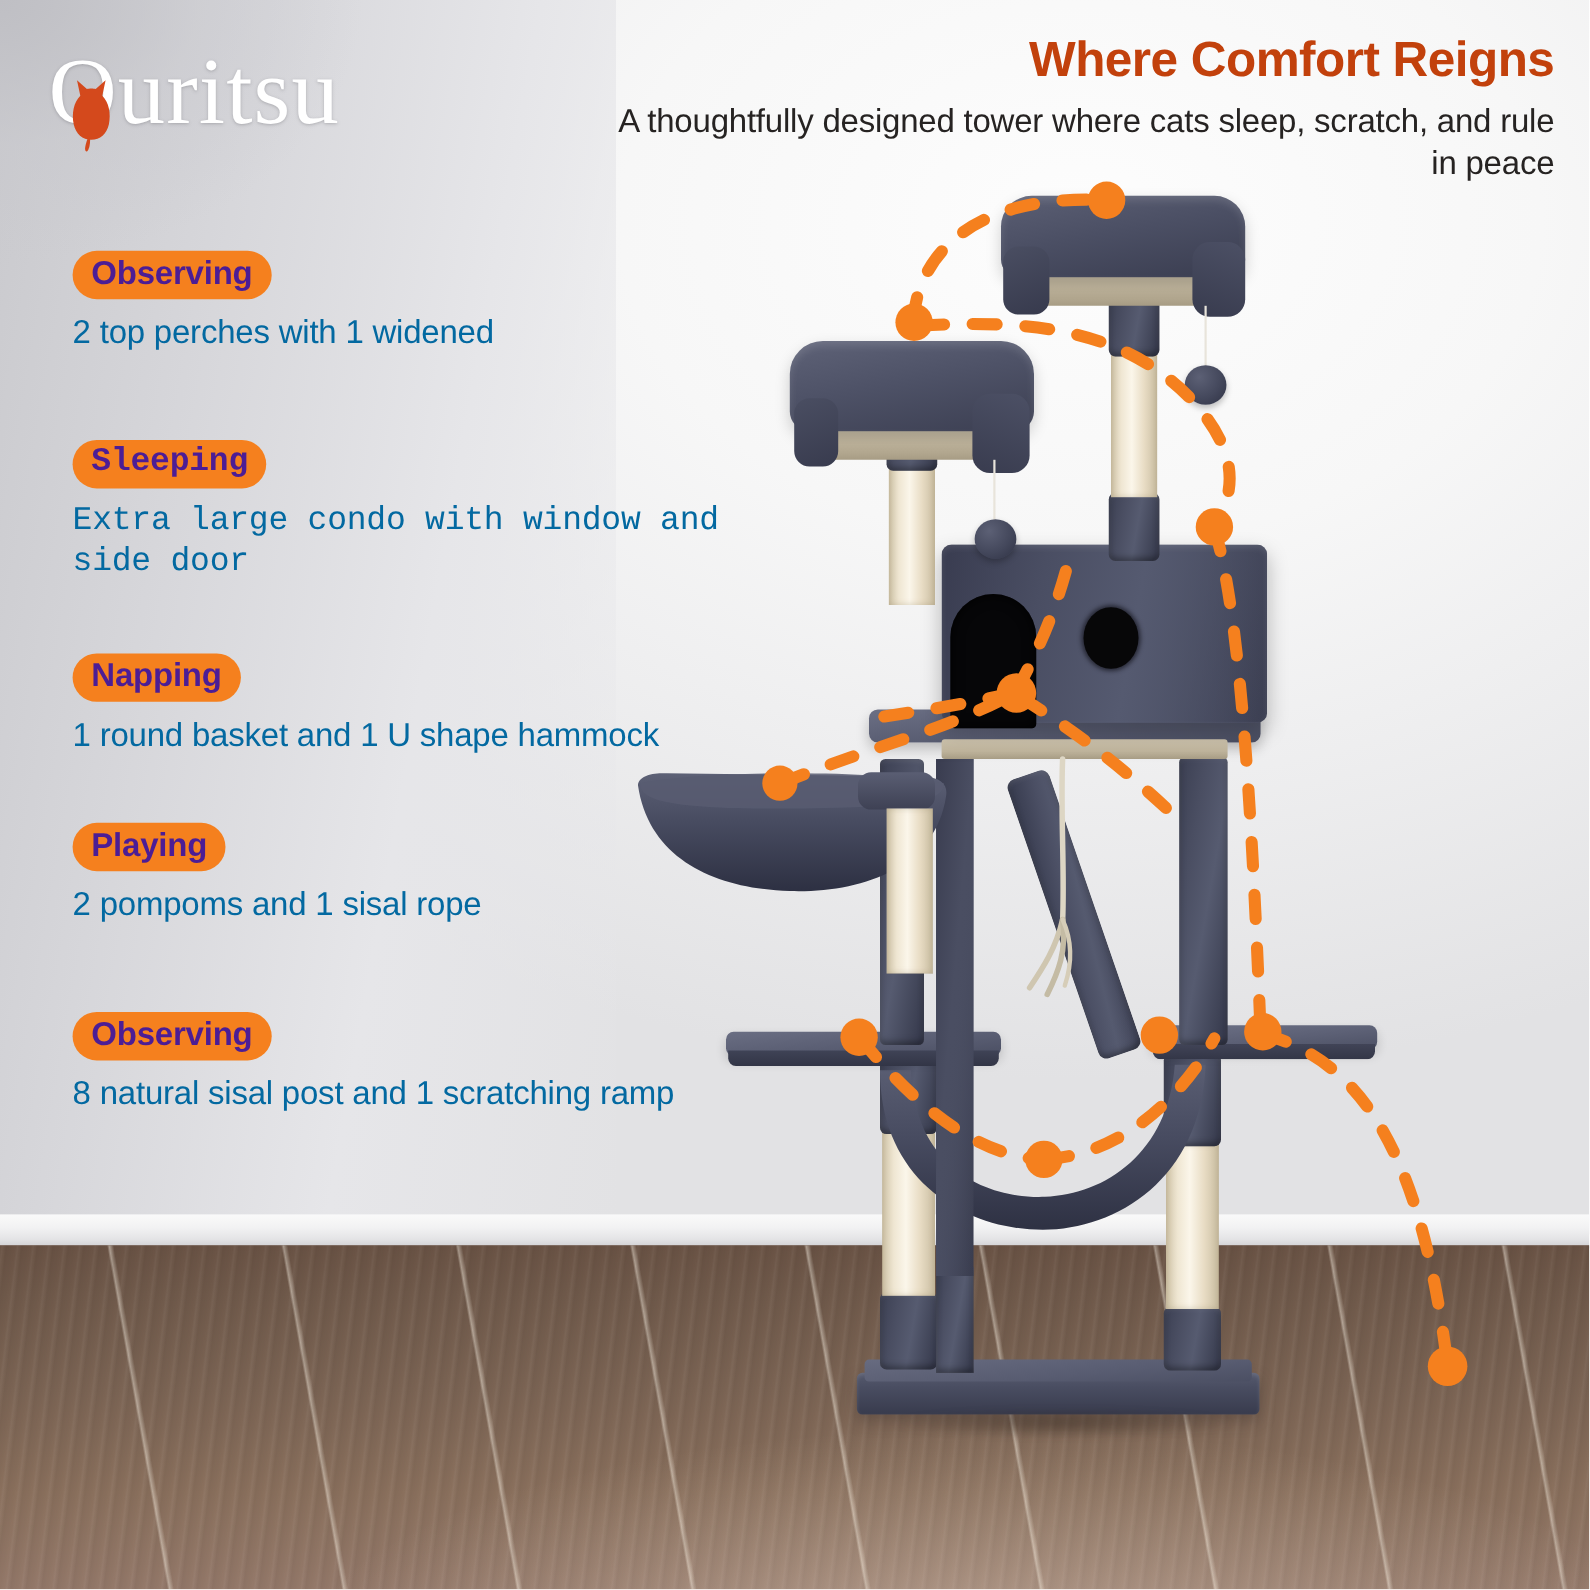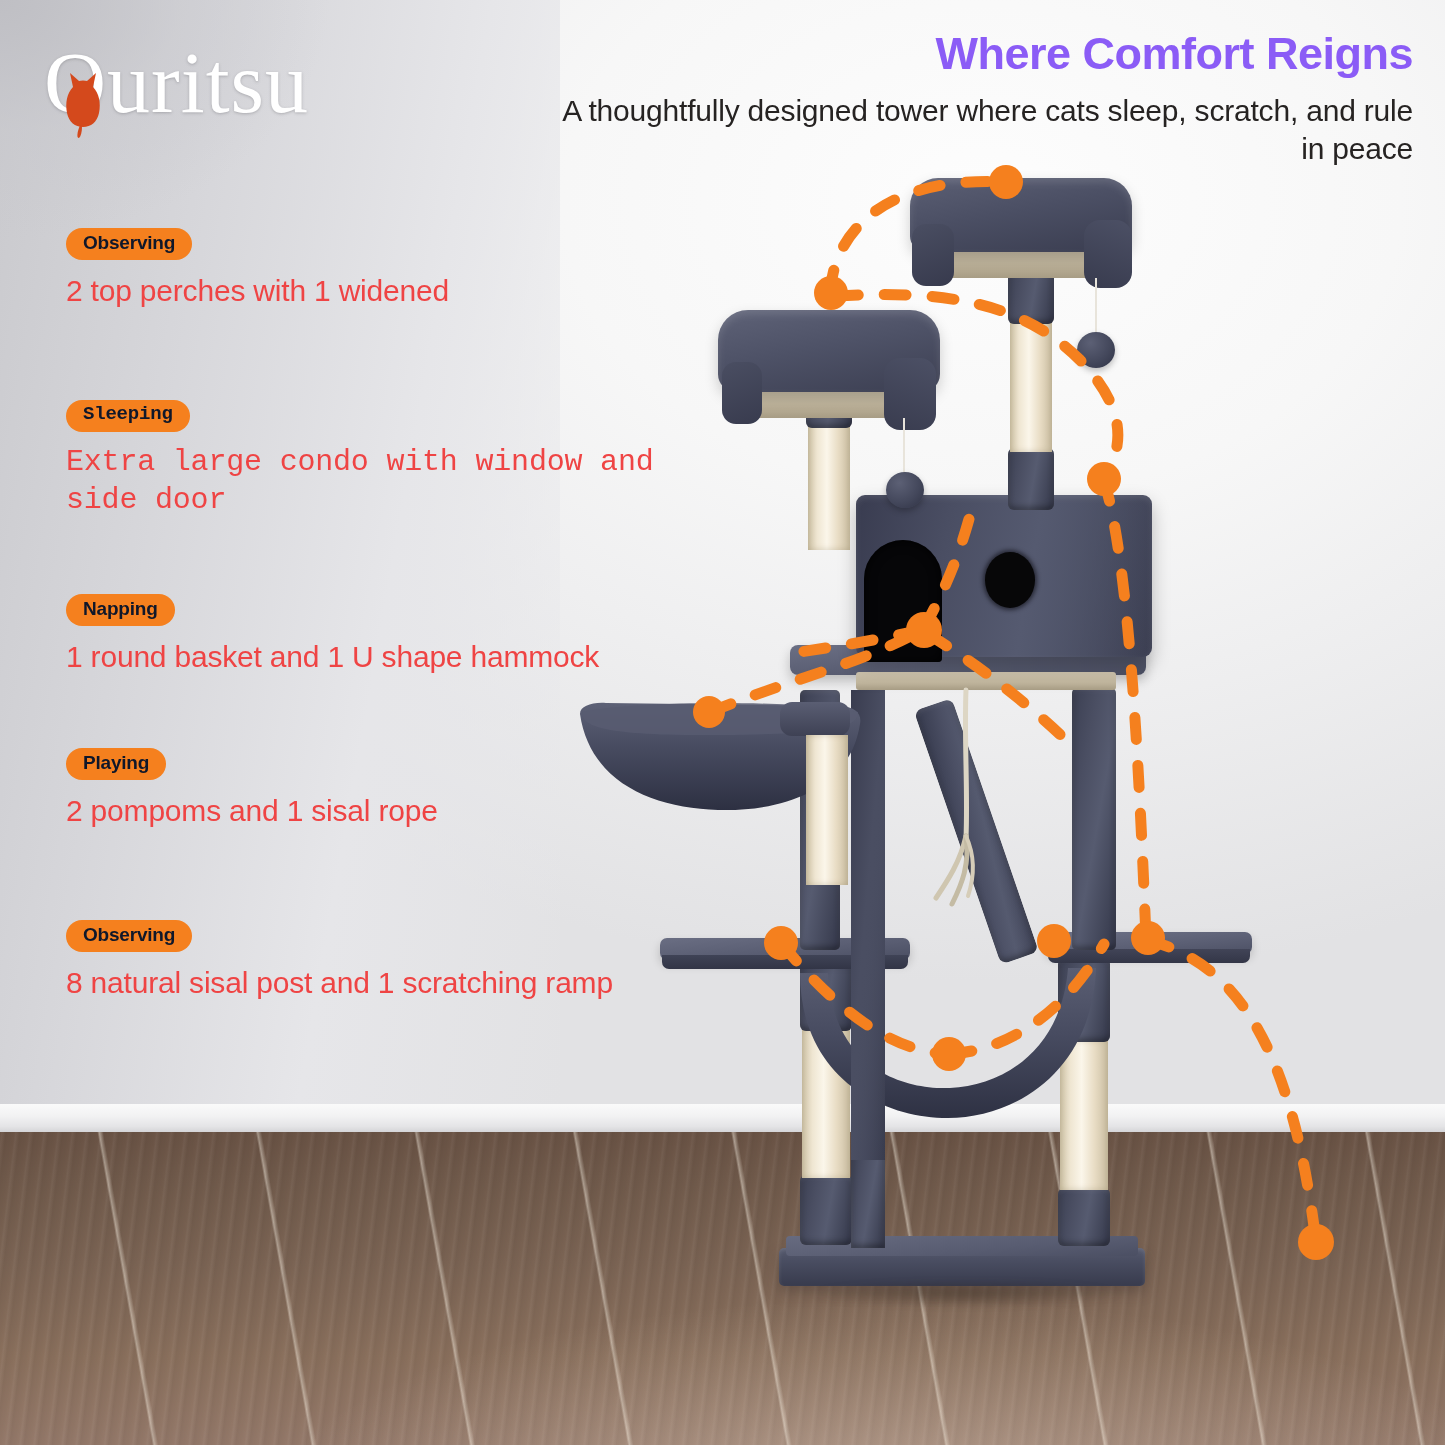--- a/index.html
+++ b/index.html
@@ -97,21 +97,21 @@
   }
 
   
   .headline {
     position: absolute;
     right: 32px; top: 30px;
     width: 900px;
     text-align: right;
     font-size: 45px;
     font-weight: bold;
-    color: #8b5cf6;
+    color: #c2410c;
     letter-spacing: -0.5px;
     line-height: 1.08;
   }
   .subhead {
     position: absolute;
     right: 32px; top: 92px;
     width: 870px;
     text-align: right;
     font-size: 30px;
     color: #262322;
@@ -122,32 +122,32 @@
   
   .features {
     position: absolute;
     left: 66px; top: 228px;
     width: 680px;
   }
   .feature { position: absolute; left: 0; width: 660px; }
   .badge {
     display: inline-block;
     background: #F5801E;
-    color: #0f172a;
-    font-size: 19px;
+    color: #4c1d95;
+    font-size: 30px;
     font-weight: bold;
     padding: 5px 17px 7px 17px;
     border-radius: 22px;
     line-height: 1.05;
     letter-spacing: -0.2px;
   }
   .feature-text {
     margin-top: 12px;
     font-size: 30px;
-    color: #ef4444;
+    color: #0369a1;
     line-height: 1.26;
     letter-spacing: -0.2px;
     max-width: 640px;
   }
 
   
   .product { position: absolute; left: 0; top: 0; width: 1445px; height: 1445px; }
 
   .plush {
     position: absolute;

